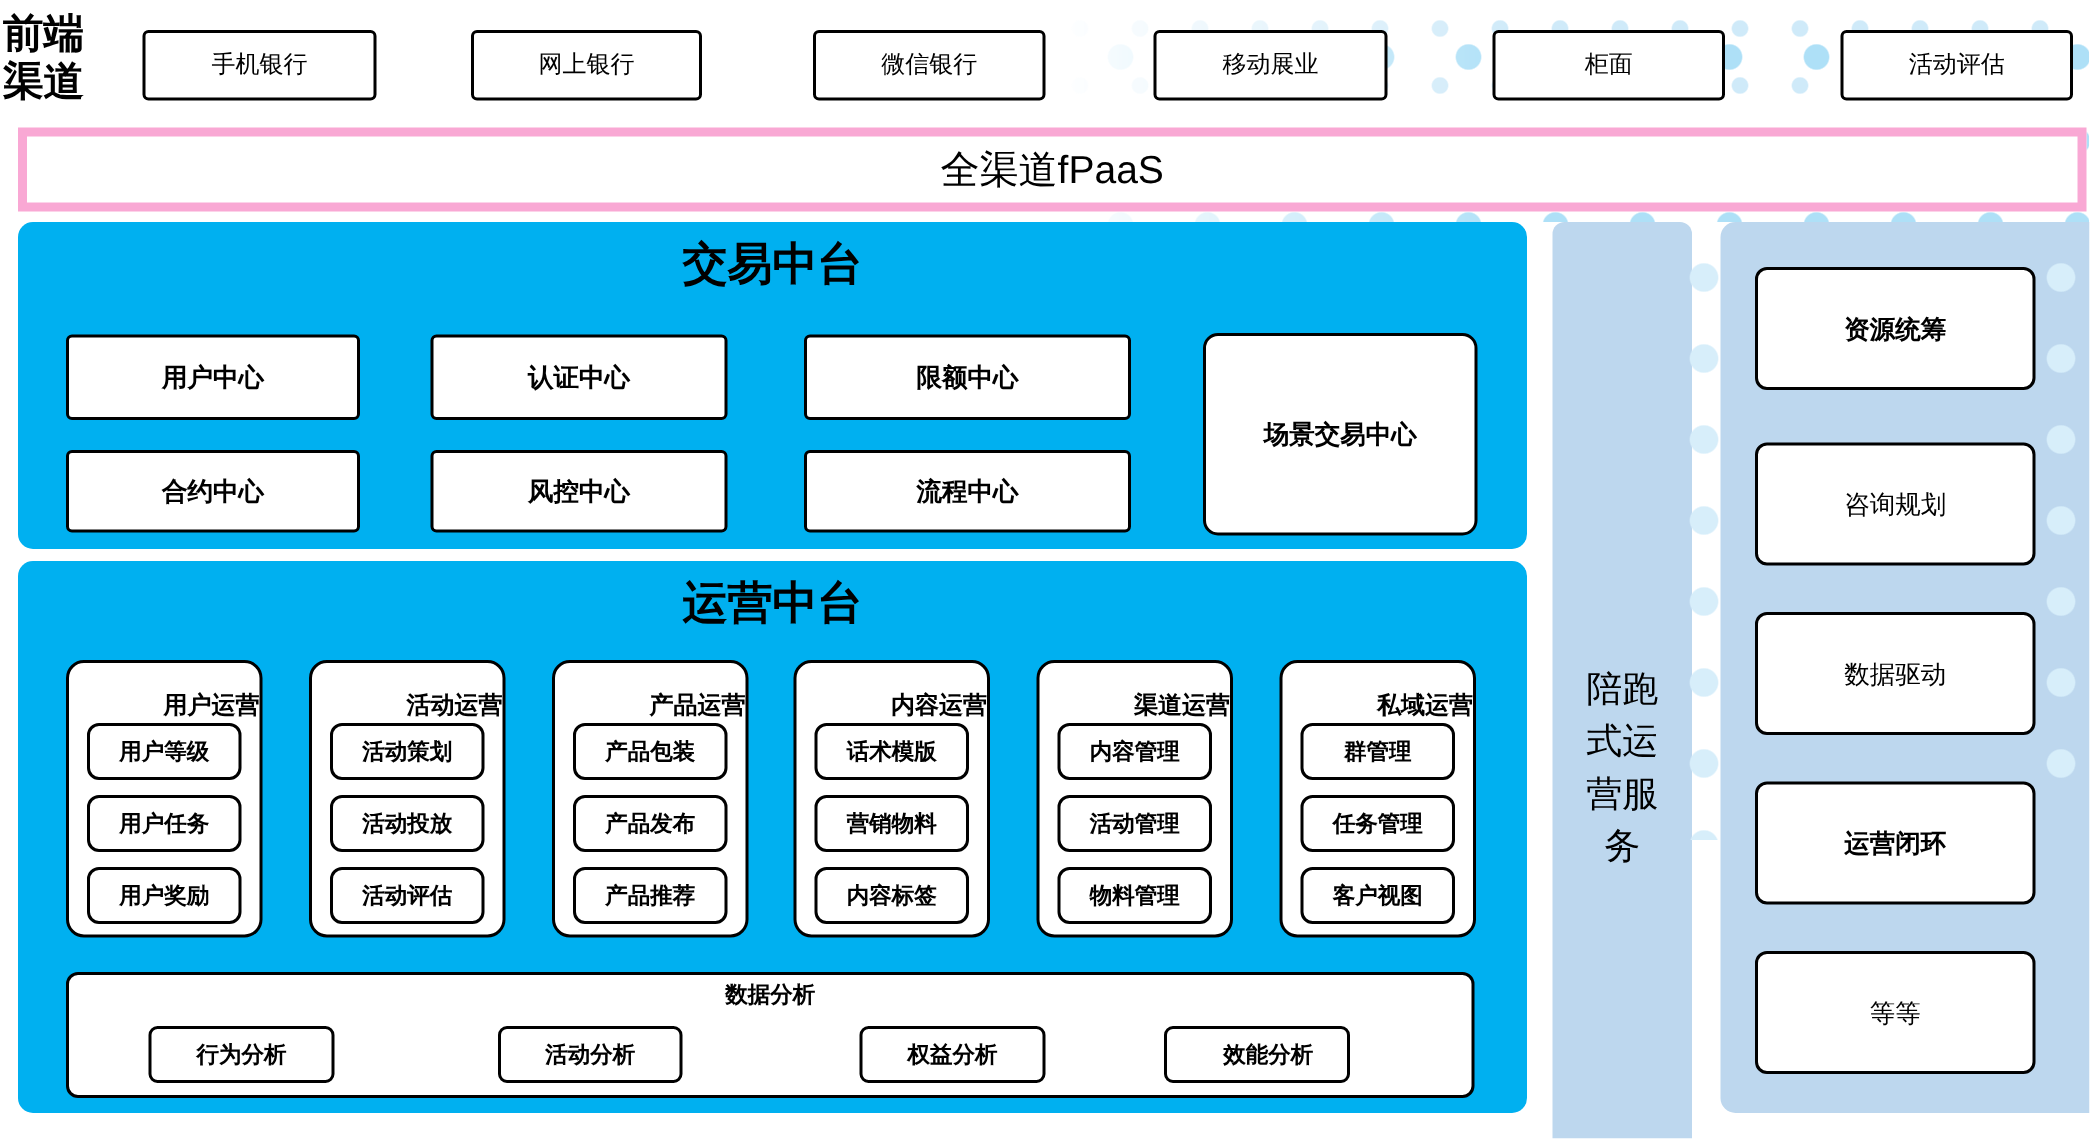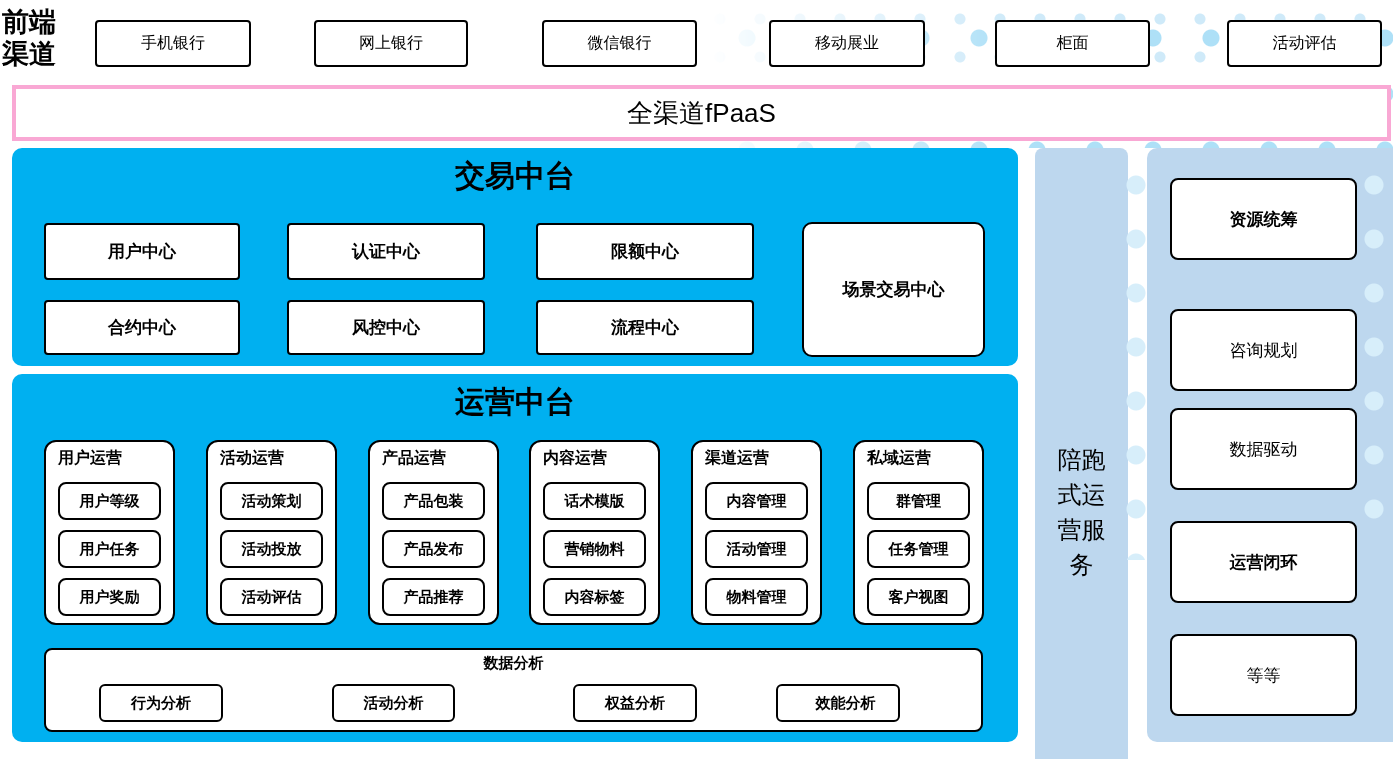--- a/index.html
+++ b/index.html
@@ -28,38 +28,38 @@
 
   .serif{font-family:"Liberation Serif","DejaVu Serif",serif;font-weight:bold;}
 
   .front-label{position:absolute;left:2px;top:6px;width:92px;font-size:27px;line-height:1.2;z-index:2;}
 
   .chbox{
     position:absolute;top:20px;height:47px;background:#fff;border:2px solid #000;border-radius:4px;
     display:flex;align-items:center;justify-content:center;font-size:16px;z-index:2;box-sizing:border-box;
   }
   .fpaas{
-    position:absolute;left:12px;top:85px;width:1379px;height:56px;background:#fff;border:4px solid #f9a8d4;
+    position:absolute;left:12px;top:85px;width:1379px;height:56px;background:#fff;border:6px solid #f9a8d4;
     display:flex;align-items:center;justify-content:center;font-size:26px;z-index:2;box-sizing:border-box;
   }
 
   .blue-block{position:absolute;left:12px;width:1006px;background:#00B0F0;border-radius:10px;z-index:1;}
   .blue-title{position:absolute;left:0;top:8px;width:100%;text-align:center;font-size:30px;}
 
   .wbox{
     position:absolute;background:#fff;border:2px solid #000;border-radius:4px;box-sizing:border-box;
     display:flex;align-items:center;justify-content:center;font-size:17px;font-weight:700;
   }
   .scenario{border-radius:10px;}
 
   .group{
     position:absolute;top:66px;width:131px;height:185px;background:#fff;border:2px solid #000;border-radius:12px;
     box-sizing:border-box;
   }
-  .group-title{position:absolute;top:6px;left:0;width:100%;text-align:left;font-size:16px;font-weight:700;margin-left:12px;}
+  .group-title{position:absolute;top:18px;left:0;width:100%;text-align:right;font-size:16px;font-weight:700;}
   .gitem{
     position:absolute;left:12px;width:103px;height:38px;background:#fff;border:2px solid #000;border-radius:8px;
     box-sizing:border-box;display:flex;align-items:center;justify-content:center;font-size:15px;font-weight:700;
   }
   .analysis{
     position:absolute;left:32px;top:274px;width:939px;height:84px;background:#fff;border:2px solid #000;
     border-radius:8px;box-sizing:border-box;
   }
   .analysis-title{position:absolute;top:4px;left:0;width:100%;text-align:center;font-size:15px;font-weight:700;}
   .aitem{
@@ -164,19 +164,19 @@
     <div>
       <div>陪跑</div>
       <div>式运</div>
       <div>营服</div>
       <div>务</div>
     </div>
   </div>
 
   <div class="right-col">
     <div class="rbox" style="top: 30px; font-weight: 700;">资源统筹</div>
-    <div class="rbox" style="top:161px;font-family:Liberation Mono, monospace;">咨询规划</div>
+    <div class="rbox" style="top:147px;font-family:Liberation Mono, monospace;">咨询规划</div>
     <div class="rbox" style="top:260px;">数据驱动</div>
     <div class="rbox" style="top: 373px; font-weight: 700;">运营闭环</div>
     <div class="rbox" style="top:486px;">等等</div>
   </div>
 
 </div>
 
 </body></html>

